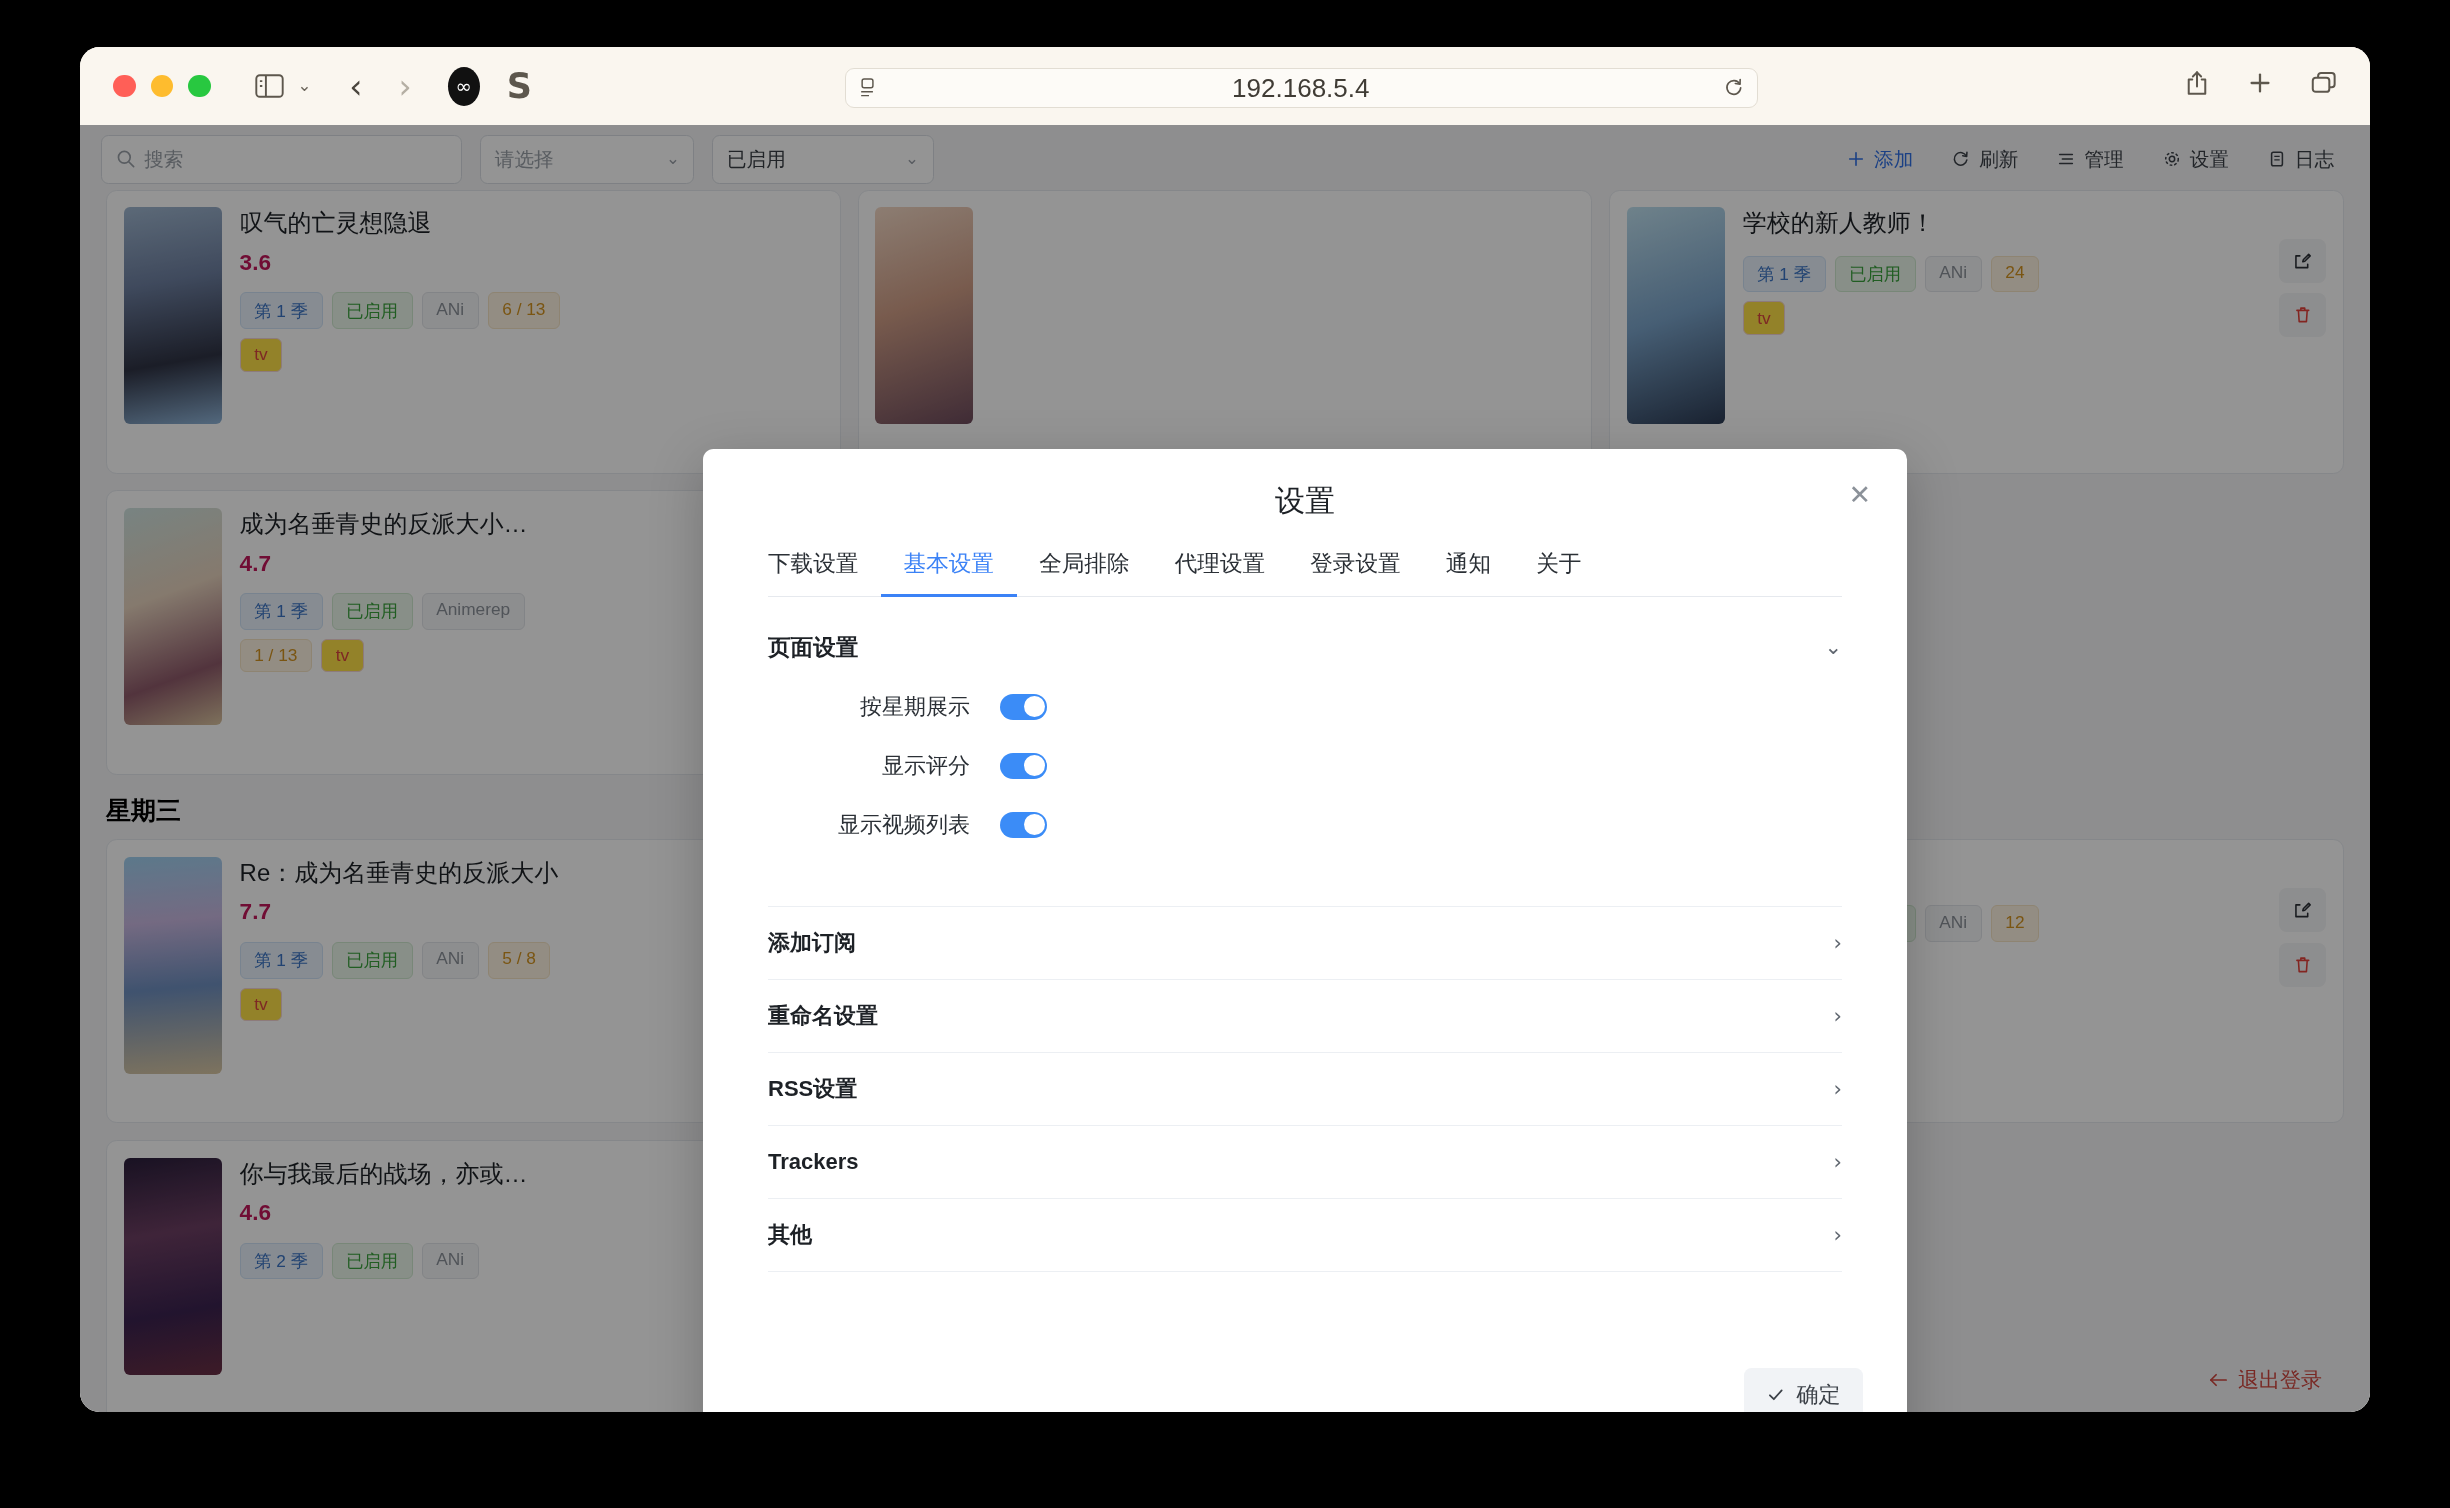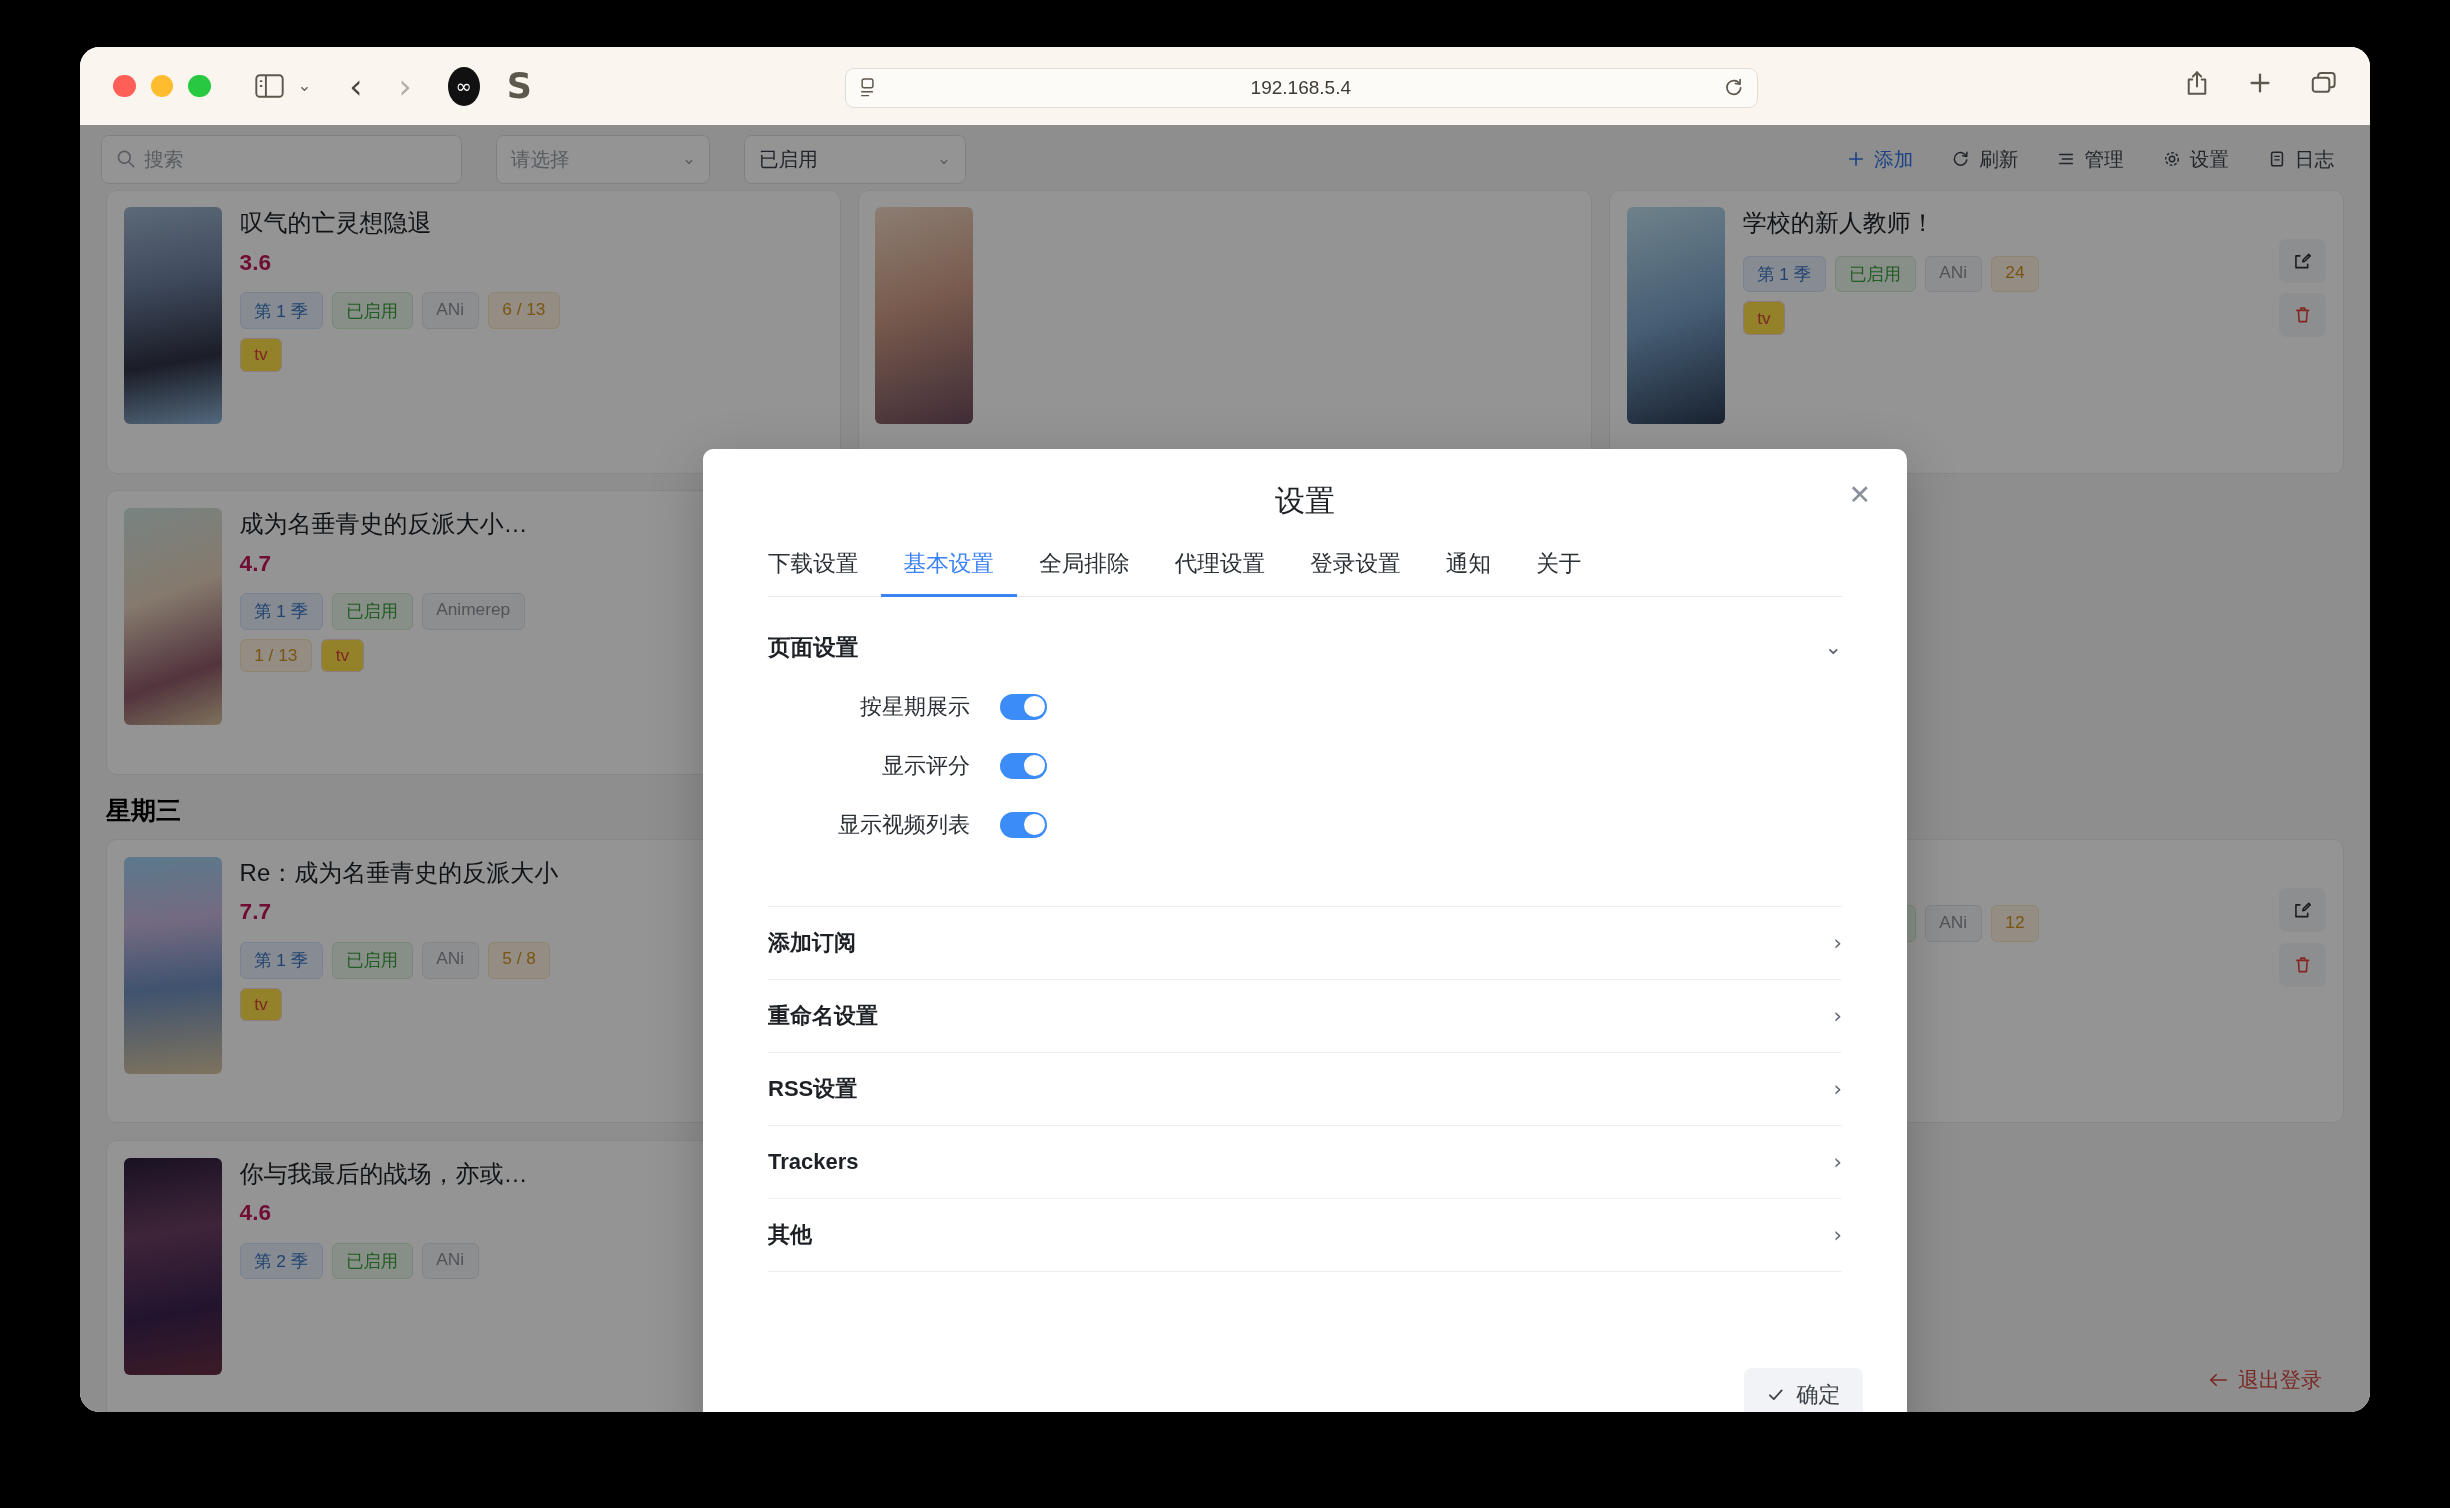--- a/index.html
+++ b/index.html
@@ -40,37 +40,37 @@
     font-family:"DejaVu Sans", sans-serif;
   }
   .ext-s { font-size:35px; font-weight:700; color:#5d574d; font-family:"DejaVu Sans", sans-serif; line-height:1;}
 
   .urlbar {
     position:absolute; left:765px; top:21px; width:884px; height:38px;
     background:#fdfbf7; border:0.8px solid #e2ddd3; border-radius:9px;
     display:flex; align-items:center; padding:0 13.6px;
   }
   .url-text {
-    flex:1; text-align:center; font-size:19px; color:#403c35;
+    flex:1; text-align:center; font-size:26px; color:#403c35;
     font-family:"Liberation Sans", sans-serif;
   }
   .reader-ic, .reload-ic { color:#5d574d; display:flex; align-items:center;}
 
   .tb-right { position:absolute; right:33px; top:22.6px; display:flex; align-items:center; gap:39px; }
 
   
   .page {
     position:absolute; left:0; top:78px; right:0; bottom:0;
     background:#f4f5f7; overflow:hidden;
   }
   .page-inner { position:absolute; inset:0; }
 
   .toolbar {
     position:absolute; left:0; right:0; top:0; height:68px;
-    display:flex; align-items:center; padding:0 21px;gap:16px;
+    display:flex; align-items:center; padding:0 21px;
   }
   .search-box {
     width:332px; height:47px; border:0.8px solid #d9dde3; border-radius:7.5px;
     background:#fff; display:flex; align-items:center; padding:0 13.6px; gap:9px;
     font-size:19.6px; color:#9aa0a8;
   }
   .select-box {
     height:47px; border:0.8px solid #d9dde3; border-radius:7.5px; background:#fff;
     display:flex; align-items:center; justify-content:space-between;
     padding:0 13.6px; font-size:19.6px; color:#3a3f45; margin-left:18px;

